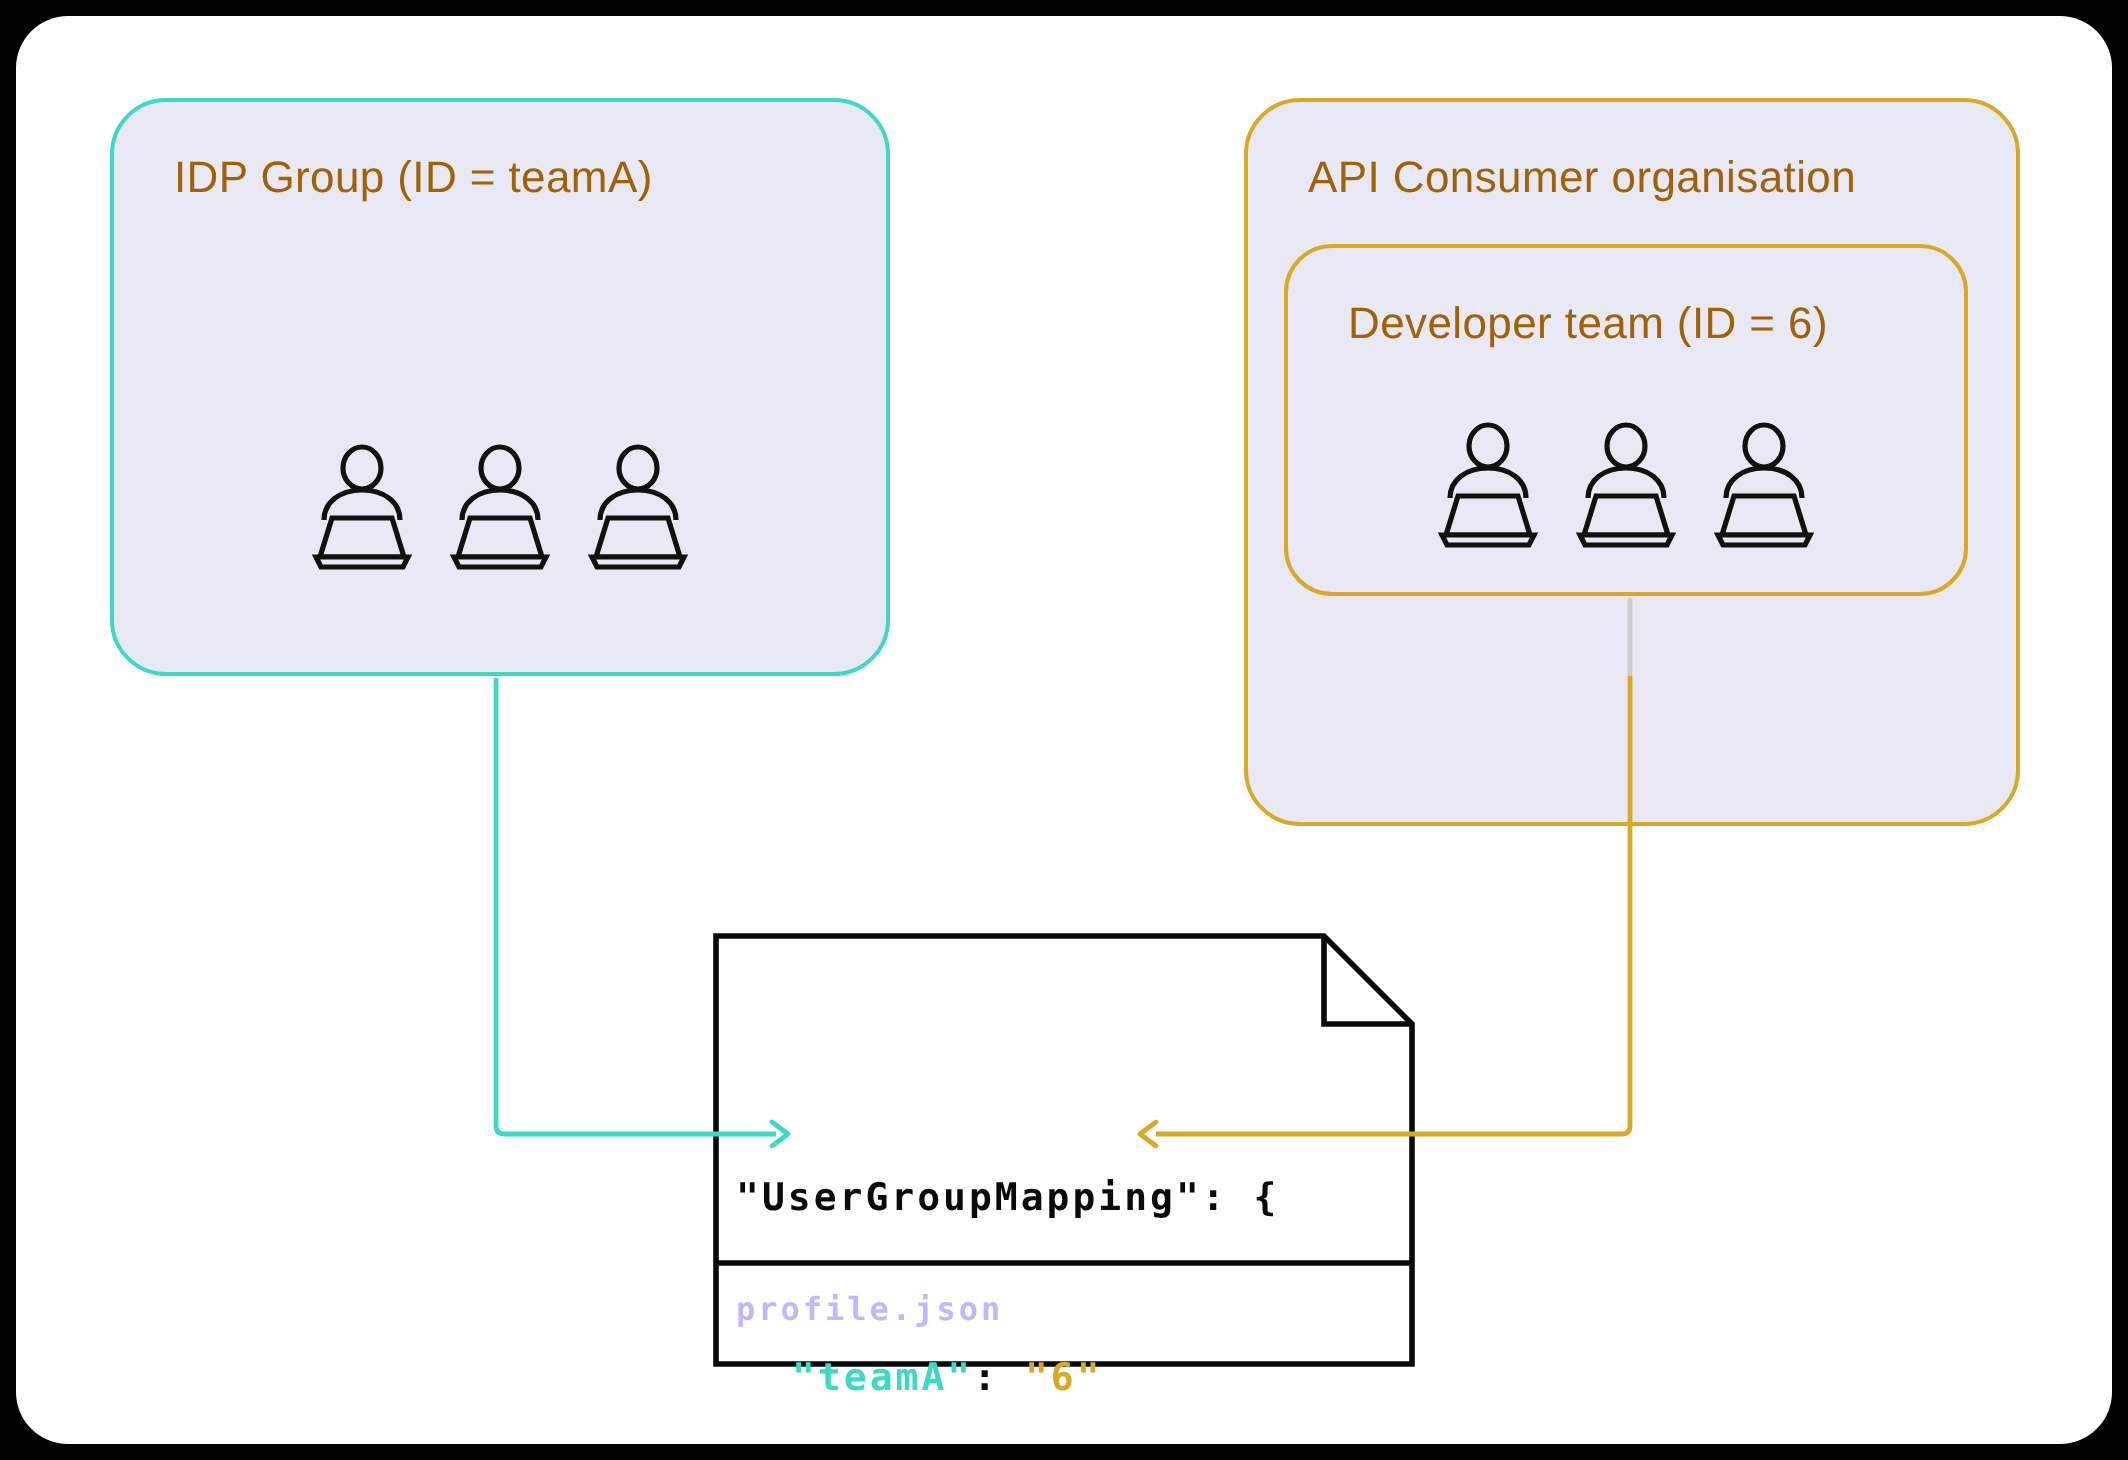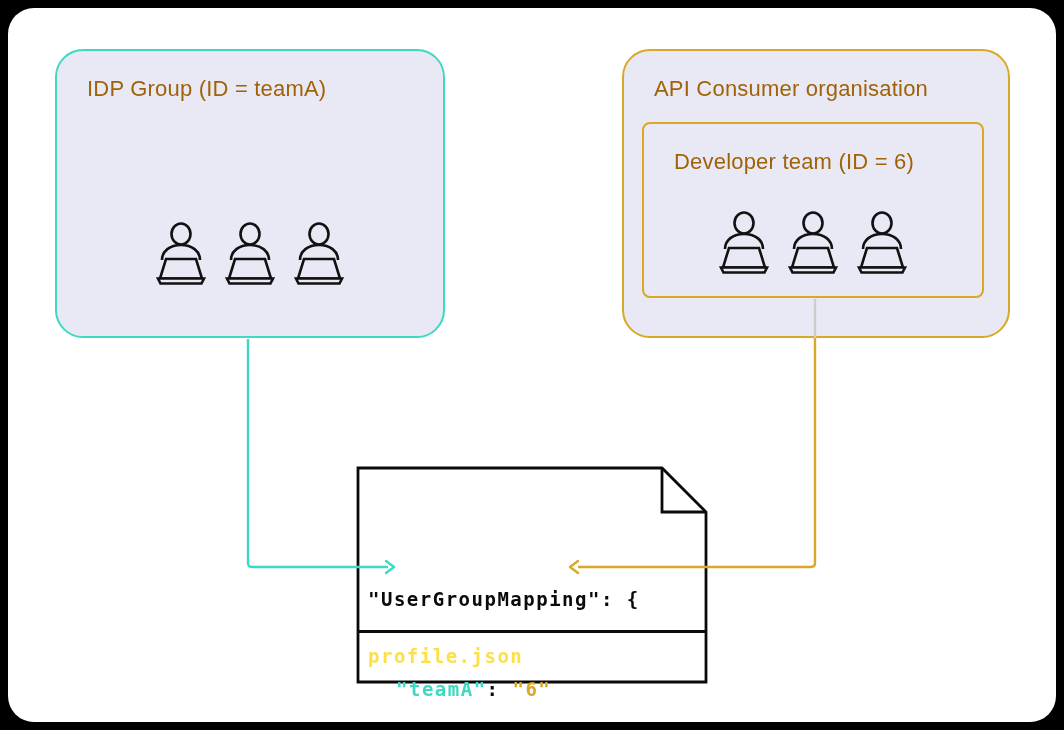--- a/index.html
+++ b/index.html
@@ -24,30 +24,30 @@
     background: #E9E9F6;
     border-radius: 28px;
   }
   .box-idp {
     left: 55px; top: 49px;
     width: 390px; height: 289px;
     border: 2.5px solid #3ED9C2;
   }
   .box-org {
     left: 622px; top: 49px;
-    width: 388px; height: 289px;
+    width: 388px; height: 364px;
     border: 2.5px solid #D9A826;
   }
   .box-team {
     position: absolute;
     left: 18px; top: 71px;
     width: 342px; height: 176px;
     background: #E9E9F6;
     border: 2.5px solid #D9A826;
-    border-radius: 8px;
+    border-radius: 24px;
   }
   .box-title {
     position: absolute;
     left: 30px; top: 25px;
     font-size: 22px;
     font-weight: 500;
     color: #a16207;
     letter-spacing: 0.2px;
     white-space: nowrap;
   }
@@ -79,23 +79,23 @@
     white-space: pre;
   }
   .code-indent { padding-left: 28px; }
   .code-key { color: #3ED9C2; }
   .code-value { color: #D9A826; }
   .doc-filename {
     position: absolute;
     left: 368px; top: 645px;
     font-family: "DejaVu Sans Mono", "Liberation Mono", monospace;
     font-weight: bold;
-    font-size: 19px;
+    font-size: 16px;
     letter-spacing: 1.5px;
-    color: #fde047;
+    color: #c4b5fd;
     white-space: pre;
   }
 </style>
 </head>
 <body>
 
 <div class="canvas">
   <div class="card"></div>
 
   <div class="group-box box-idp">

